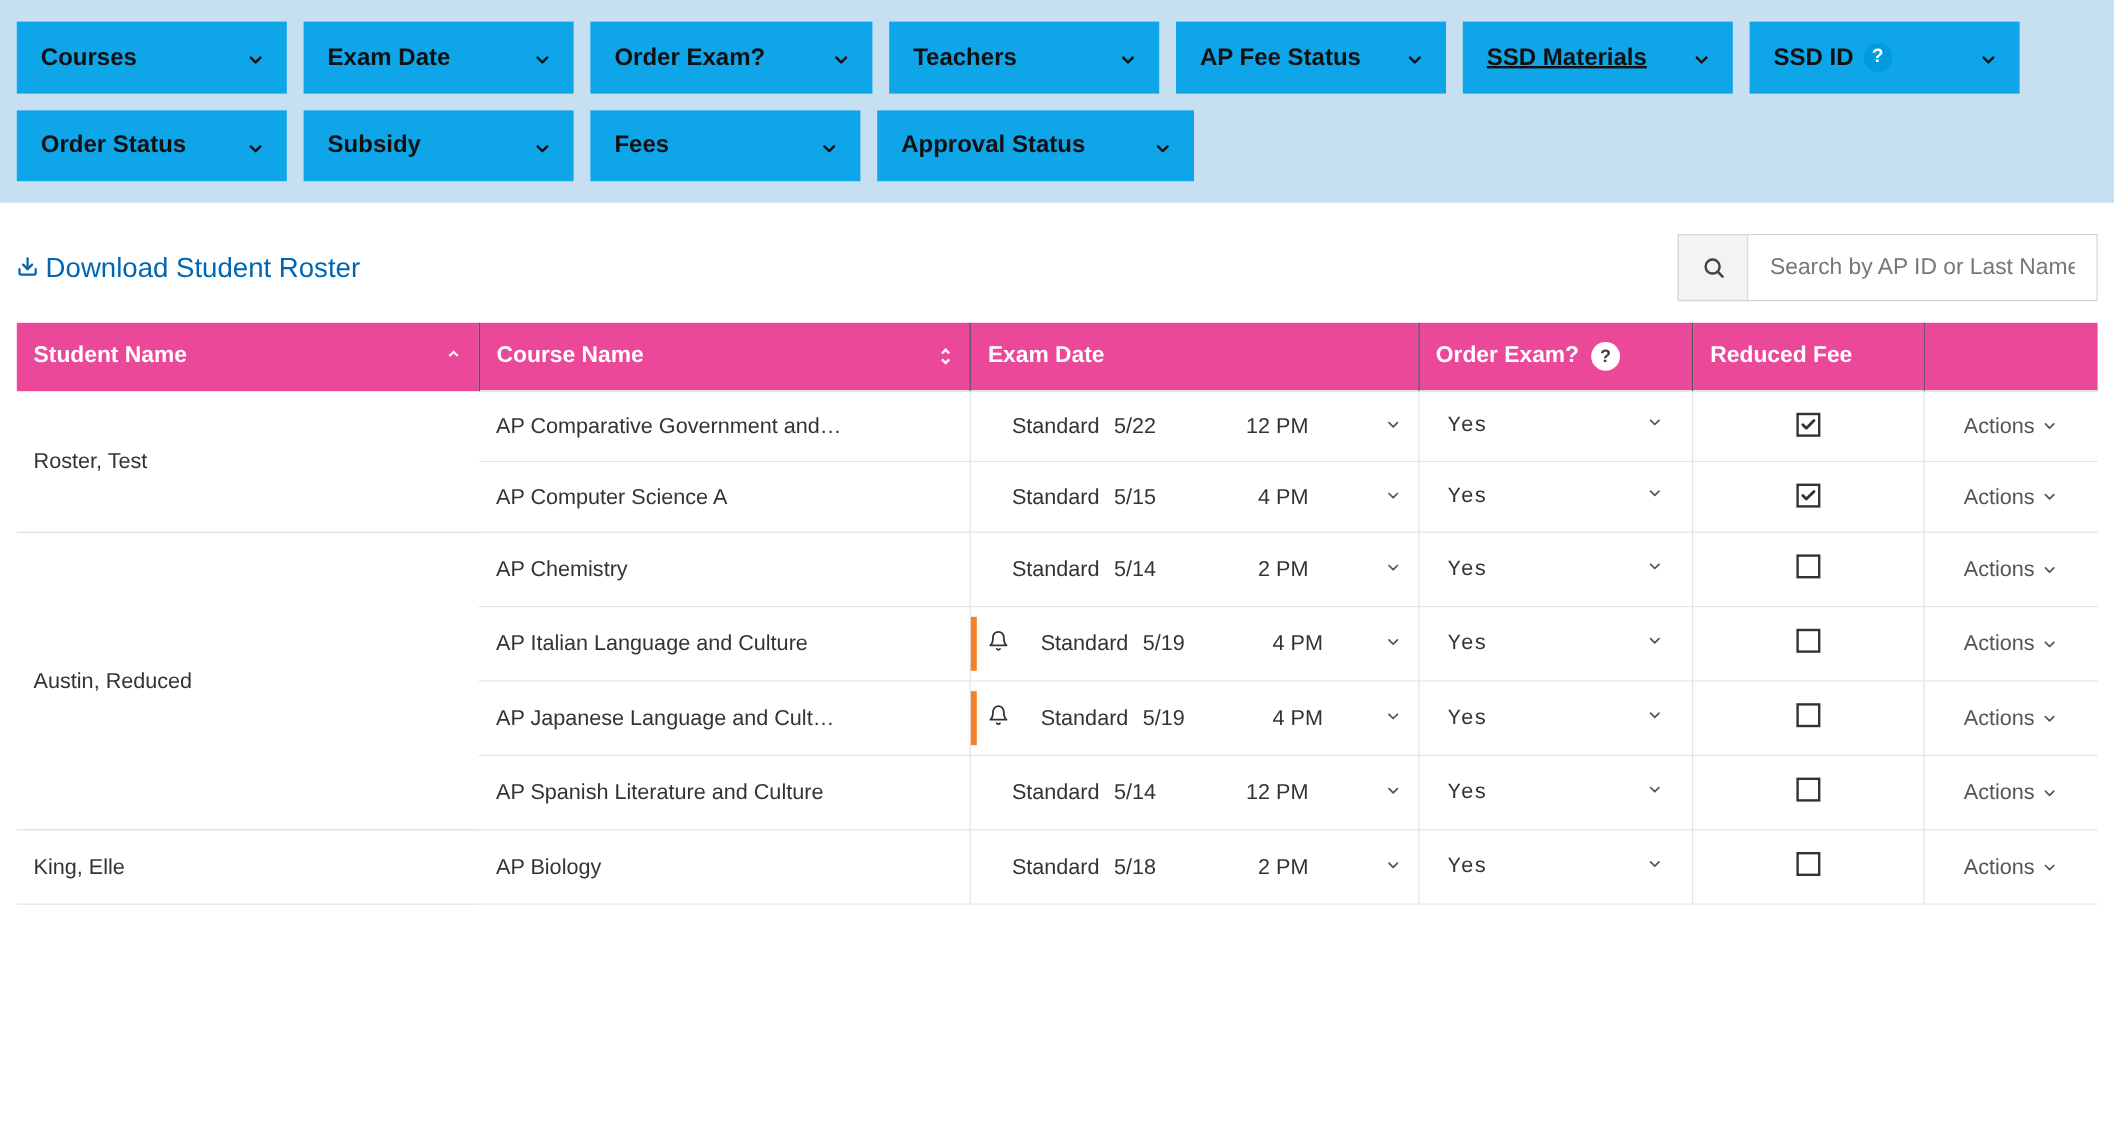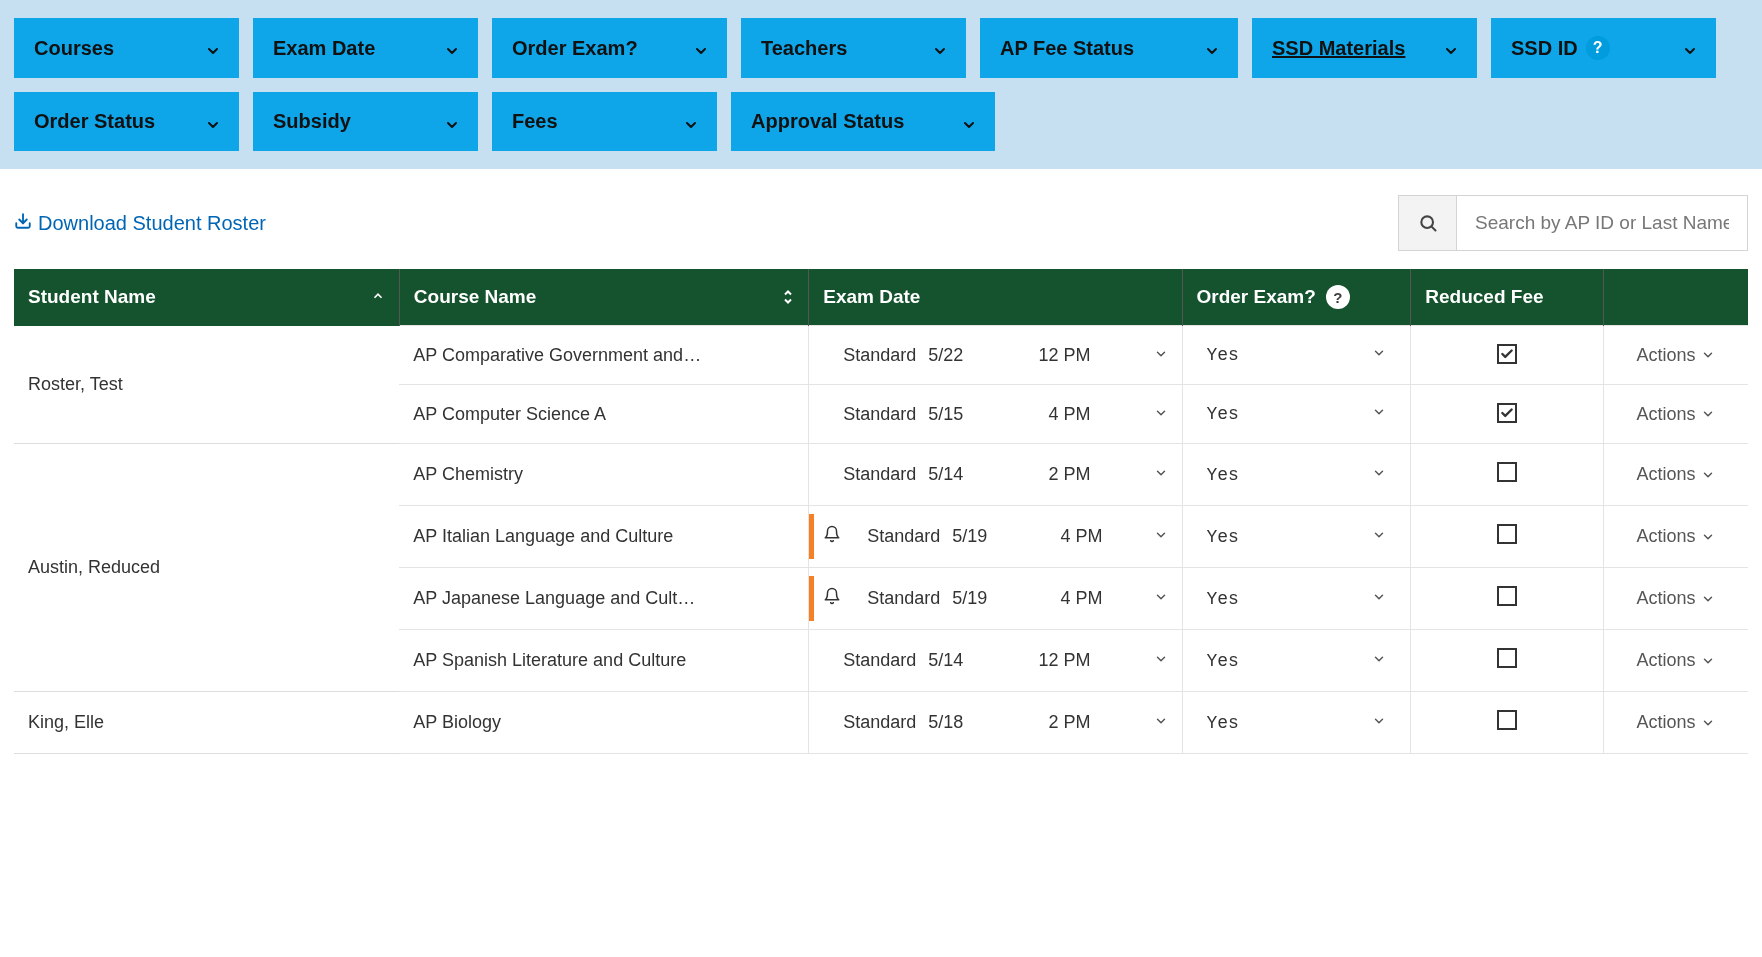--- a/index.html
+++ b/index.html
@@ -22,21 +22,21 @@
     font-size: 20px;
     color: #111;
     cursor: pointer;
     min-width: 210px;
     white-space: nowrap;
   }
   .f0 { width: 225px; }
   .f1 { width: 225px; }
   .f2 { width: 235px; }
   .f3 { width: 225px; }
-  .f4 { width: 258px; }
+  .f4 { width: 225px; }
   .f5 { width: 225px; text-decoration: underline; }
   .f6 { width: 225px; }
   .f7 { width: 225px; }
   .f8 { width: 225px; }
   .f9 { width: 225px; }
   .f10 { width: 264px; }
 
   .filter-box .label-area { display: flex; align-items: center; gap: 8px; }
   .help-circle {
     display: inline-flex;
@@ -56,21 +56,21 @@
   }
 
   .toolbar {
     display: flex;
     justify-content: space-between;
     align-items: center;
     padding: 26px 14px 12px 14px;
   }
   .download-link {
     color: #0066B4;
-    font-size: 20px;
+    font-size: 23px;
     display: flex;
     align-items: center;
     gap: 6px;
     cursor: pointer;
   }
   .search-wrap {
     display: flex;
     border: 1px solid #D4D4D4;
     background: #F3F3F3;
   }
@@ -91,21 +91,21 @@
     color: #555;
   }
   .search-input::placeholder { color:#777; }
 
   .roster {
     width: calc(100% - 28px);
     margin: 6px 14px 0 14px;
     border-collapse: collapse;
   }
   .roster thead th {
-    background: #14532d;
+    background: #ec4899;
     color: #fff;
     text-align: left;
     font-weight: 700;
     font-size: 19px;
     padding: 16px 14px;
     border-right: 1px solid #555;
   }
   .roster thead th:last-child { border-right: none; }
   .th-flex { display:flex; align-items:center; gap:10px; justify-content:space-between;}
   .th-flex-left { display:flex; align-items:center; gap:10px;}

